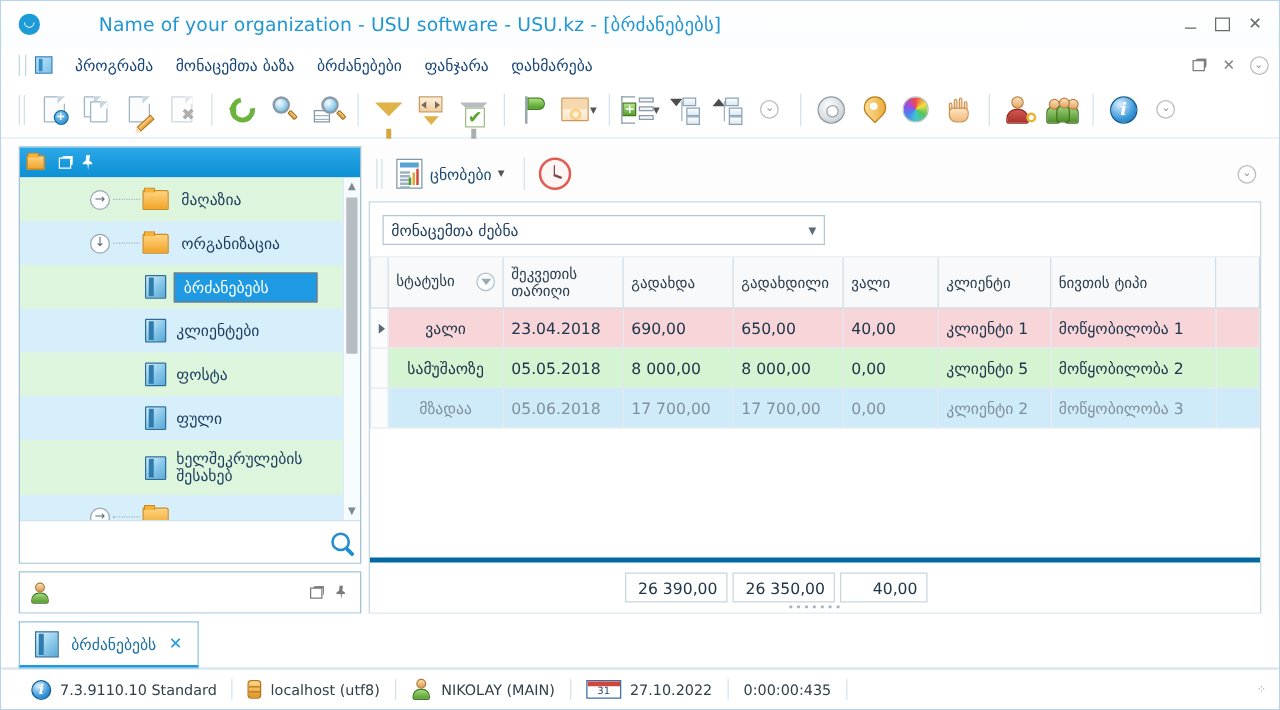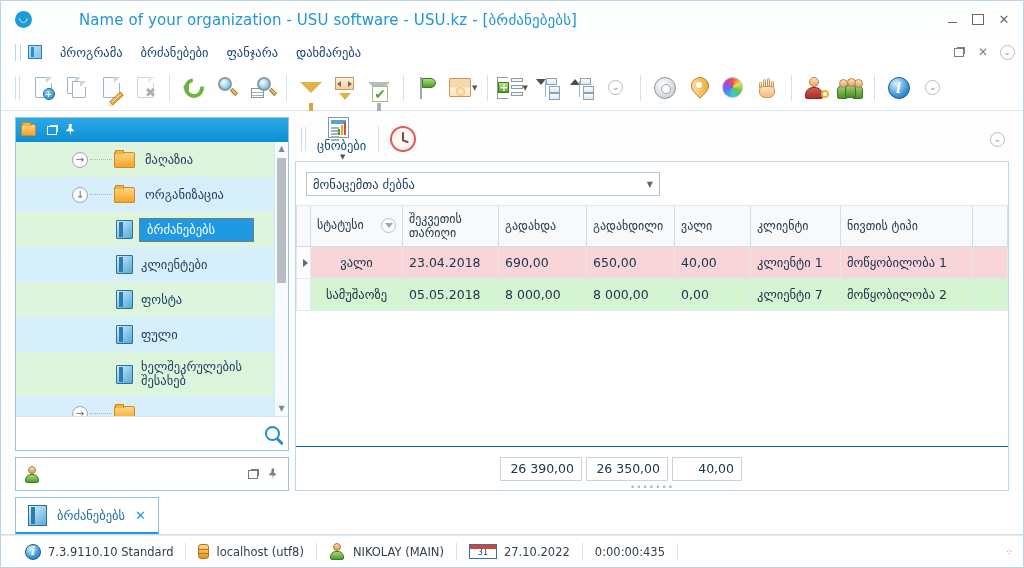--- a/index.html
+++ b/index.html
@@ -458,21 +458,20 @@
 
   
   .content { flex: 1; padding: 6px 14px 0 6px; display: flex; flex-direction: column; min-width: 0; }
   .subtoolbar {
     height: 44px; flex: 0 0 44px; display: flex; align-items: center;
     padding-left: 6px;
   }
   .report-btn {
     display: flex; align-items: center; padding: 2px 5px; border-radius: 3px;
     cursor: default;
-    flex-direction: column;
   }
   .ic-report {
     width: 21px; height: 24px; background: #fff; border: 1px solid #7e99ab;
     position: relative; margin-right: 6px; flex: 0 0 21px;
   }
   .ic-report .top { position: absolute; left: 2px; right: 2px; top: 2px; height: 4px; background: #57a3d4; }
   .ic-report .ln {
     position: absolute; left: 2px; width: 8px; height: 1.5px; background: #9db3c1;
   }
   .ic-report .l1 { top: 9px; } .ic-report .l2 { top: 12px; } .ic-report .l3 { top: 15px; }
@@ -537,21 +536,21 @@
   td.idx { width: 14px; padding: 0; text-align: center; background: #fbfcfd !important; }
   tr.r-pink td.idx::after {
     content: ""; display: inline-block;
     border-top: 4px solid transparent; border-bottom: 4px solid transparent;
     border-left: 5px solid #5a6b77;
   }
   .grid-rest { flex: 1; background: #fff; }
 
   .totals-bar {
     height: 44px; flex: 0 0 44px;
-    border-top: 1px solid #0369a1; background: #fff;
+    border-top: 4px solid #0369a1; background: #fff;
     display: flex; align-items: center; position: relative;
   }
   .total-cell {
     height: 24px; border: 1px solid #c8d5de; background: #fff;
     display: flex; align-items: center; justify-content: flex-end;
     padding: 0 7px; font-size: 12.5px; color: #20364a; position: absolute;
   }
   .grip-dots {
     position: absolute; left: 50%; bottom: -2px; transform: translateX(-50%);
     color: #a9b6c0; font-size: 9px; letter-spacing: 1px;
@@ -627,20 +626,21 @@
       <div class="win-btn win-min"></div>
       <div class="win-btn win-max"></div>
       <div class="win-btn win-close"></div>
     </div>
   </div>
 
   <div class="menubar">
     <div class="grip"></div>
     <div class="menu-book"></div>
     <div class="menu-item">პროგრამა</div>
+    <div class="menu-item">მონაცემთა ბაზა</div>
     <div class="menu-item">ბრძანებები</div>
     <div class="menu-item">ფანჯარა</div>
     <div class="menu-item">დახმარება</div>
     <div class="win-btns">
       <div class="mdi-btn mdi-restore"></div>
       <div class="mdi-btn mdi-close"></div>
       <div class="mdi-btn">
         <div class="round-btn">⌄</div>
       </div>
     </div>
@@ -989,22 +989,33 @@
                 <td>მოწყობილობა 1</td>
                 <td></td>
               </tr>
               <tr class="r-green">
                 <td class="idx"></td>
                 <td style="text-align:center">სამუშაოზე</td>
                 <td>05.05.2018</td>
                 <td class="num">8 000,00</td>
                 <td class="num">8 000,00</td>
                 <td class="num">0,00</td>
-                <td>კლიენტი 7</td>
+                <td>კლიენტი 5</td>
                 <td>მოწყობილობა 2</td>
+                <td></td>
+              </tr>
+              <tr class="r-blue">
+                <td class="idx"></td>
+                <td style="text-align:center">მზადაა</td>
+                <td>05.06.2018</td>
+                <td class="num">17 700,00</td>
+                <td class="num">17 700,00</td>
+                <td class="num">0,00</td>
+                <td>კლიენტი 2</td>
+                <td>მოწყობილობა 3</td>
                 <td></td>
               </tr>
             </tbody>
           </table>
           <div class="grid-rest"></div>
         </div>
 
         <div class="totals-bar">
           <div class="total-cell" style="left:204px; width:82px;">26 390,00</div>
           <div class="total-cell" style="left:290px; width:82px;">26 350,00</div>

